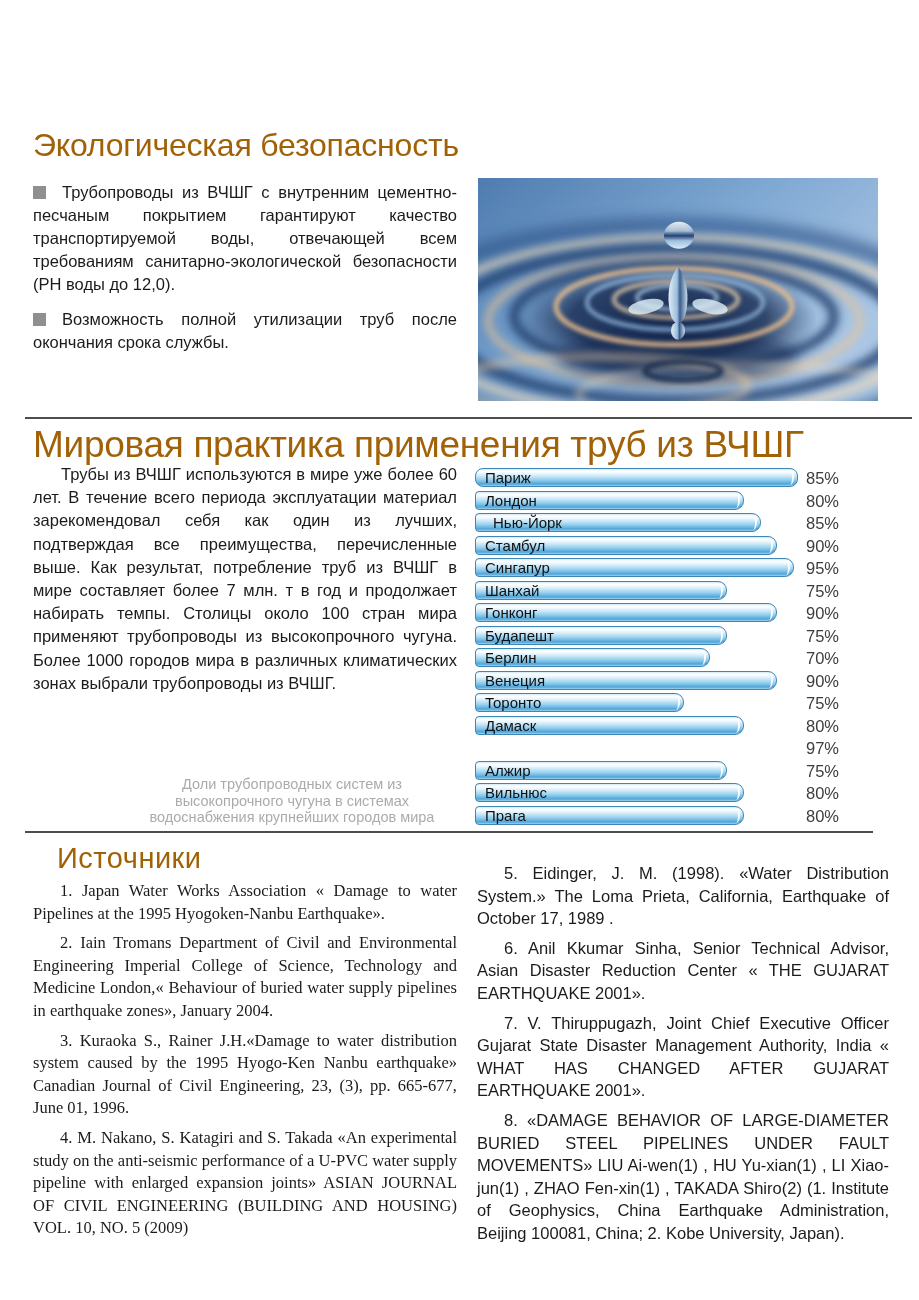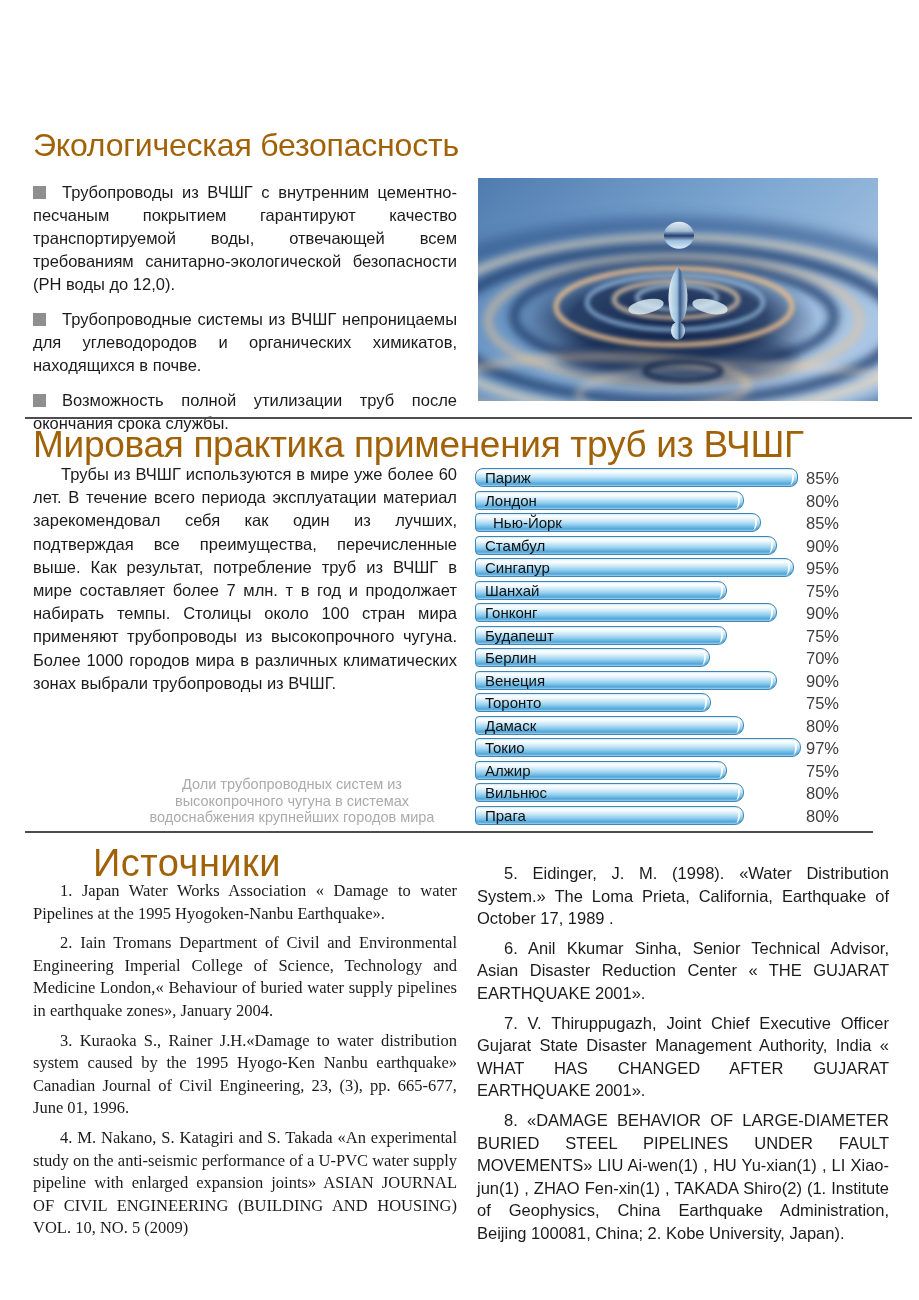--- a/index.html
+++ b/index.html
@@ -4,21 +4,21 @@
 <style>
   html,body{margin:0;padding:0;background:#ffffff;}
   .page{
     position:relative;width:919px;height:1300px;background:#ffffff;
     font-family:"Liberation Sans", sans-serif;overflow:hidden;color:#1b1b1b;
   }
   
   .h{position:absolute;margin:0;font-weight:400;color:#a16207;line-height:1;white-space:nowrap;}
   .h-eco{left:33px;top:129px;font-size:32px;letter-spacing:-0.2px;}
   .h-world{left:33px;top:426px;font-size:37px;letter-spacing:-0.3px;}
-  .h-src{left:57px;top:844px;font-size:38px;letter-spacing:0.5px;margin-left:36px;}
+  .h-src{left:57px;top:844px;font-size:29px;letter-spacing:0.5px;}
   
   .eco-bullets{position:absolute;left:33px;top:169px;width:424px;}
   .eco-bullets p{margin:12px 0 6px;font-size:16.5px;line-height:23px;text-align:justify;}
   .sq{display:inline-block;width:13px;height:13px;background:#8f8f8f;margin-right:16px;vertical-align:-1px;}
   
   .photo{position:absolute;left:478px;top:178px;width:400px;height:223px;}
   .photo svg{display:block;width:100%;height:100%;}
   
   .rule{position:absolute;height:2px;background:#4d4d4d;}
   .rule1{left:25px;top:417px;width:887px;}
@@ -53,21 +53,20 @@
 </style>
 </head>
 <body>
 
 <div class="page">
 
   <h1 class="h h-eco">Экологическая безопасность</h1>
 
   <div class="eco-bullets">
       <p><span class="sq"></span><span>Трубопроводы из ВЧШГ с внутренним цементно-песчаным покрытием гарантируют качество транспортируемой воды, отвечающей всем требованиям санитарно-экологической безопасности (РН воды до 12,0).</span></p>
-      <p><span class="sq"></span><span>Трубопроводные системы из ВЧШГ непроницаемы для углеводородов и органических химикатов, находящихся в почве.</span></p>
       <p><span class="sq"></span><span>Возможность полной утилизации труб после окончания срока службы.</span></p>
     </div>
 
   <div class="photo">
     <svg viewBox="0 0 400 222" preserveAspectRatio="none">
       <defs>
         <linearGradient id="wbg" x1="0" y1="0" x2="1" y2="0.6">
           <stop offset="0" stop-color="#4f7cb0"></stop>
           <stop offset="0.55" stop-color="#7fa8d2"></stop>
           <stop offset="1" stop-color="#aac6e4"></stop>
@@ -185,35 +184,32 @@
         </div>
         <span class="pct">70%</span>
       </div>
       <div class="row">
         <div class="bar" style="width: 302.4px;">
           <span class="bar-label">Венеция</span>
         </div>
         <span class="pct">90%</span>
       </div>
       <div class="row">
-        <div class="bar" style="width: 236px;">
+        <div class="bar" style="width: 209px;">
           <span class="bar-label">Торонто</span>
         </div>
         <span class="pct">75%</span>
       </div>
       <div class="row">
         <div class="bar" style="width: 268.8px;">
           <span class="bar-label">Дамаск</span>
         </div>
         <span class="pct">80%</span>
       </div>
       <div class="row">
-        <div class="bar" style="width: 325.9px;">
-          <span class="bar-label">Токио</span>
-        </div>
         <span class="pct">97%</span>
       </div>
       <div class="row">
         <div class="bar" style="width: 252px;">
           <span class="bar-label">Алжир</span>
         </div>
         <span class="pct">75%</span>
       </div>
       <div class="row">
         <div class="bar" style="width: 268.8px;">

